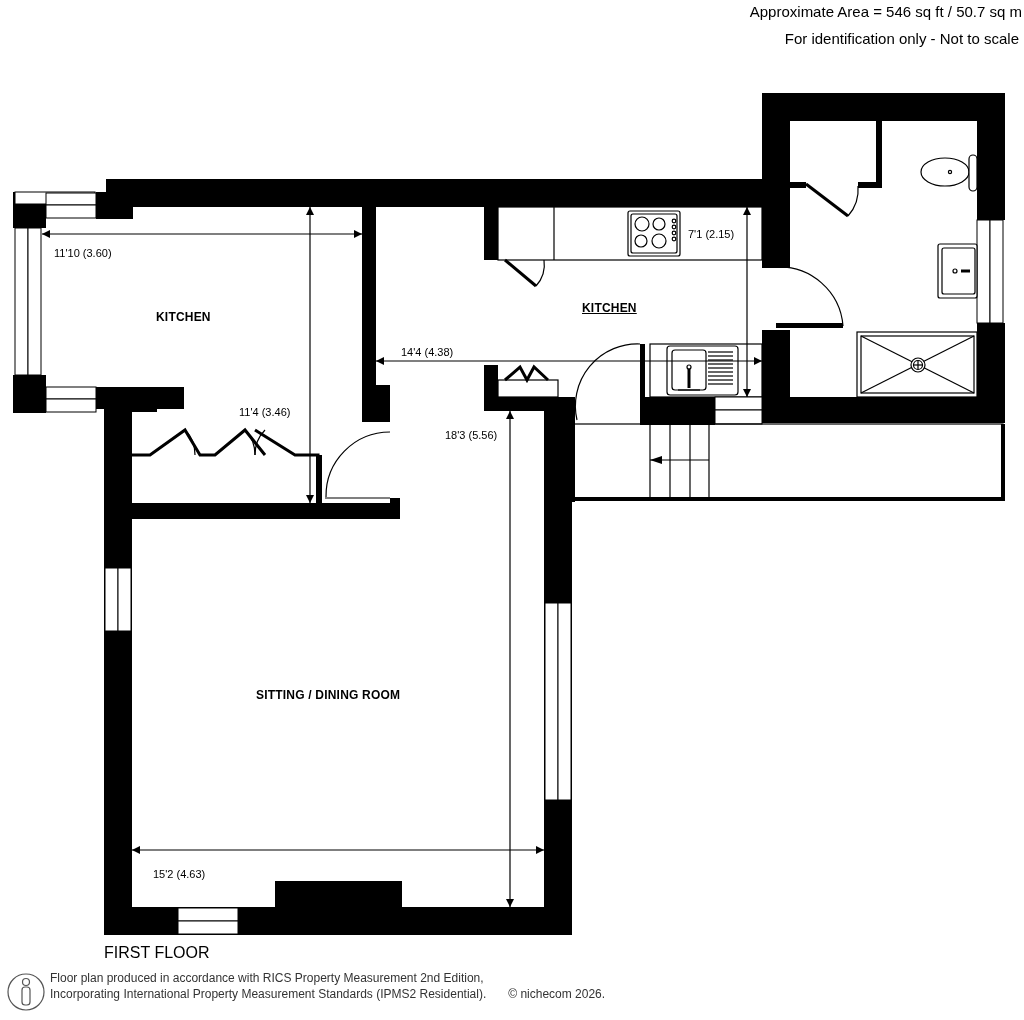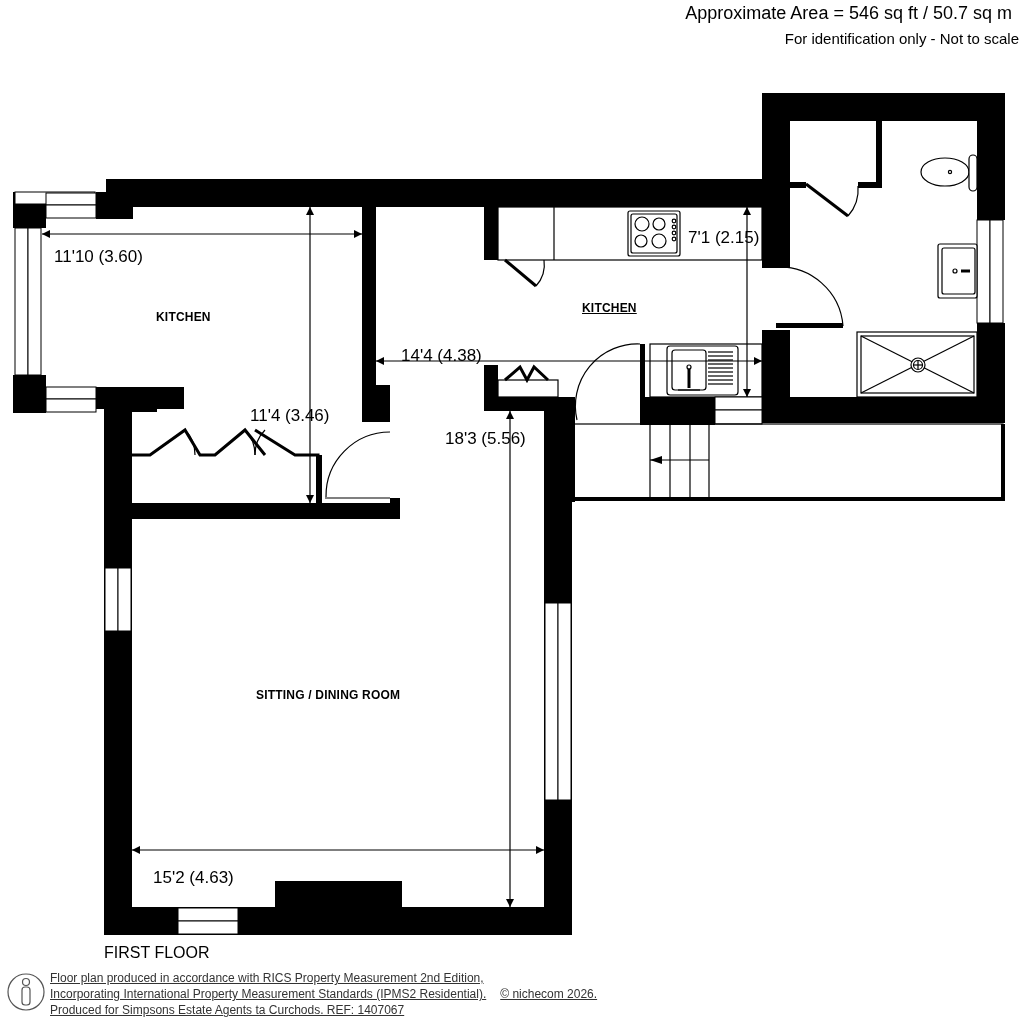--- a/index.html
+++ b/index.html
@@ -9,27 +9,27 @@
   .wall { fill: #000; }
   .thin { fill: none; stroke: #000; stroke-width: 1.2; }
   .thick { fill: none; stroke: #000; stroke-width: 3; }
   .win { fill: #fff; stroke: #000; stroke-width: 1; }
   .dim { stroke: #000; stroke-width: 1.2; fill: none; }
   .arrow { fill: #000; }
   .fix { fill: #fff; stroke: #000; stroke-width: 1.2; }
 
   .lbl { position: absolute; white-space: nowrap; }
   .room { font-weight: bold; font-size: 12px; letter-spacing: 0.2px; }
-  .dimtxt { font-size: 17px; }
-  .area-title { position: absolute; right: 12px; top: 3px; font-size: 18px; }
+  .dimtxt { font-size: 11px; }
+  .area-title { position: absolute; right: 2px; top: 3px; font-size: 15px; }
   .area-note { position: absolute; right: 5px; top: 30px; font-size: 15px; }
   .floor-title { position: absolute; left: 104px; top: 944px; font-size: 16px; font-weight: normal; }
   .footer { position: absolute; left: 50px; top: 970px; font-size: 12px; line-height: 16px; color: #333; }
-  .footer .line { display: block; text-decoration: underline; }
-  .footer .copy { margin-left: 14px; }
+  .footer .line { display: block; }
+  .footer .copy { margin-left: 22px; }
   .person-icon { position: absolute; left: 6px; top: 970px; width: 40px; height: 44px; }
 </style>
 </head>
 <body>
 
 <div class="area-title">Approximate Area = 546 sq ft / 50.7 sq m</div>
 <div class="area-note">For identification only - Not to scale</div>
 
 <svg id="plan" viewBox="0 0 1024 1020" xmlns="http://www.w3.org/2000/svg">
 
@@ -259,34 +259,33 @@
 
   <g>
     <line class="dim" x1="132" y1="850" x2="544" y2="850"></line>
     <polygon class="arrow" points="132,850 140,846 140,854"></polygon>
     <polygon class="arrow" points="544,850 536,846 536,854"></polygon>
   </g>
 </svg>
 
 <div class="lbl room" style="left:156px; top:310px;">KITCHEN</div>
 <div class="lbl dimtxt" style="left:54px; top:247px;">11'10 (3.60)</div>
-<div class="lbl dimtxt" style="left:250px; top:406px;text-align:center;">11'4 (3.46)</div>
+<div class="lbl dimtxt" style="left:239px; top:406px;text-align:center;">11'4 (3.46)</div>
 
 <div class="lbl room" style="left:582px; top:301px;text-decoration:underline;">KITCHEN</div>
 <div class="lbl dimtxt" style="left:688px; top:228px;">7'1 (2.15)</div>
 <div class="lbl dimtxt" style="left:401px; top:346px;">14'4 (4.38)</div>
 
 <div class="lbl room" style="left:256px; top:688px;">SITTING / DINING ROOM</div>
 <div class="lbl dimtxt" style="left:445px; top:429px;">18'3 (5.56)</div>
 <div class="lbl dimtxt" style="left:153px; top:868px;">15'2 (4.63)</div>
 
 <div class="floor-title">FIRST FLOOR</div>
 
 <svg class="person-icon" viewBox="0 0 40 44" xmlns="http://www.w3.org/2000/svg">
   <circle cx="20" cy="22" r="18" fill="none" stroke="#555" stroke-width="1.2"></circle>
   <circle cx="20" cy="12" r="3.5" fill="none" stroke="#555" stroke-width="1.2"></circle>
   <rect x="16" y="17" width="8" height="18" rx="3" fill="none" stroke="#555" stroke-width="1.2"></rect>
 </svg>
 <div class="footer">
   <span class="line">Floor plan produced in accordance with RICS Property Measurement 2nd Edition,</span>
   <span class="line"><span>Incorporating International Property Measurement Standards (IPMS2 Residential).</span><span class="copy">© nichecom 2026.</span></span>
-  <span class="line">Produced for Simpsons Estate Agents ta Curchods.   REF: 1407067</span>
 </div>
 
 </body></html>

